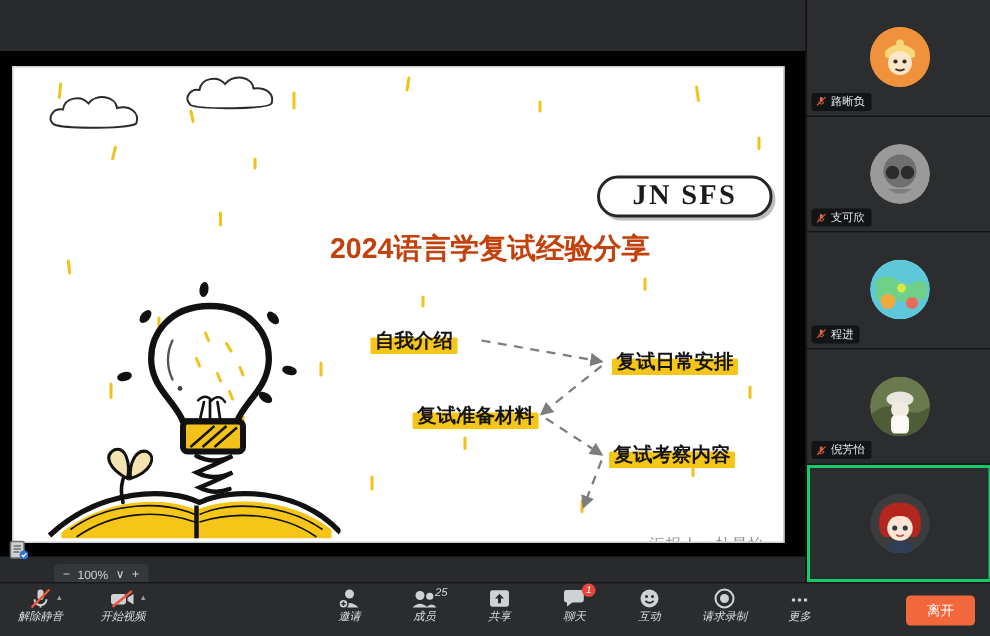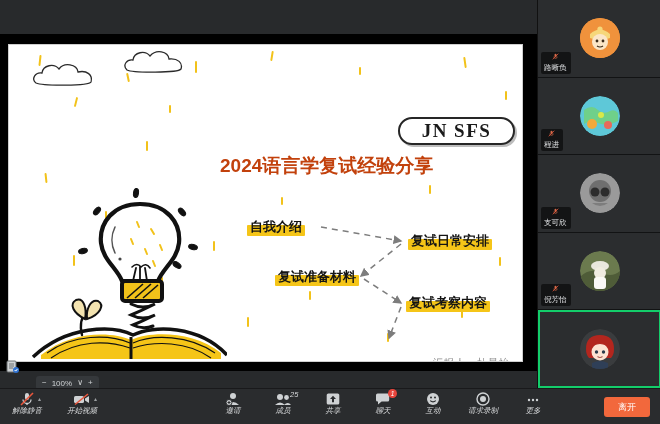--- a/index.html
+++ b/index.html
@@ -113,21 +113,21 @@
     display: flex; align-items: center; justify-content: center;
     font-size: 11px; color: #fff; overflow: hidden;
     position: relative;
   }
   .nametag {
     position: absolute; left: 3px; bottom: 3px;
     max-width: 112px;
     background: rgba(0,0,0,.55); border-radius: 2px;
     padding: 1px 4px 1px 3px;
     display: flex; align-items: center; gap: 3px;
-    font-size: 7.5px; color: #e4e6e8; white-space: nowrap; overflow: hidden; flex-direction: column;
+    font-size: 7.5px; color: #e4e6e8; white-space: nowrap; overflow: hidden;
   }
   .mic-off { width: 7px; height: 7px; flex: 0 0 7px; }
 
   
   #toolbar {
     position: absolute; left: 0; bottom: 0; width: 660px; height: 36px;
     background: #2a2c2e; border-top: 1px solid #19191b;
   }
   .tbitem {
     position: absolute; top: 3px;
@@ -323,54 +323,54 @@
           <path d="M2.5 5.2 a2.5 2.5 0 0 0 5 0" fill="none" stroke="#d26b4a" stroke-width="0.9"></path>
           <line x1="1" y1="9" x2="9" y2="1" stroke="#e8563c" stroke-width="1.1"></line>
         </svg>
         <span>路晰负</span>
       </div>
     </div>
 
     <div class="tile">
       <div class="avatar">
         <svg width="40" height="40" viewBox="0 0 40 40">
+          <circle cx="20" cy="20" r="20" fill="#9a9a9a"></circle>
+          <circle cx="20" cy="18" r="11" fill="#6f6f6f"></circle>
+          <circle cx="15" cy="19" r="4.5" fill="#2c2c2c"></circle>
+            <circle cx="25" cy="19" r="4.5" fill="#2c2c2c"></circle>
+          <path d="M12 30 q8 6 16 0" fill="#7d7d7d"></path>
+        </svg>
+      </div>
+      <div class="nametag">
+        <svg class="mic-off" viewBox="0 0 10 10">
+          <rect x="3.6" y="1" width="2.8" height="5" rx="1.4" fill="#d26b4a"></rect>
+          <path d="M2.5 5.2 a2.5 2.5 0 0 0 5 0" fill="none" stroke="#d26b4a" stroke-width="0.9"></path>
+          <line x1="1" y1="9" x2="9" y2="1" stroke="#e8563c" stroke-width="1.1"></line>
+        </svg>
+        <span>支可欣</span>
+      </div>
+    </div>
+
+    <div class="tile">
+      <div class="avatar">
+        <svg width="40" height="40" viewBox="0 0 40 40">
           <circle cx="20" cy="20" r="20" fill="#5ec8d8"></circle>
           <path d="M4 14 q8 -6 14 0 q6 5 12 1 q5 -2 8 2 l0 8 q-10 6 -20 2 q-8 -4 -14 1 z" fill="#6fd08a"></path>
           <circle cx="12" cy="28" r="5" fill="#f2a93b"></circle>
           <circle cx="28" cy="29" r="4" fill="#e86a5a"></circle>
           <circle cx="21" cy="19" r="3" fill="#d8e84a"></circle>
         </svg>
       </div>
       <div class="nametag">
         <svg class="mic-off" viewBox="0 0 10 10">
           <rect x="3.6" y="1" width="2.8" height="5" rx="1.4" fill="#d26b4a"></rect>
           <path d="M2.5 5.2 a2.5 2.5 0 0 0 5 0" fill="none" stroke="#d26b4a" stroke-width="0.9"></path>
           <line x1="1" y1="9" x2="9" y2="1" stroke="#e8563c" stroke-width="1.1"></line>
         </svg>
         <span>程进</span>
-      </div>
-    </div>
-
-    <div class="tile">
-      <div class="avatar">
-        <svg width="40" height="40" viewBox="0 0 40 40">
-          <circle cx="20" cy="20" r="20" fill="#9a9a9a"></circle>
-          <circle cx="20" cy="18" r="11" fill="#6f6f6f"></circle>
-          <circle cx="15" cy="19" r="4.5" fill="#2c2c2c"></circle>
-            <circle cx="25" cy="19" r="4.5" fill="#2c2c2c"></circle>
-          <path d="M12 30 q8 6 16 0" fill="#7d7d7d"></path>
-        </svg>
-      </div>
-      <div class="nametag">
-        <svg class="mic-off" viewBox="0 0 10 10">
-          <rect x="3.6" y="1" width="2.8" height="5" rx="1.4" fill="#d26b4a"></rect>
-          <path d="M2.5 5.2 a2.5 2.5 0 0 0 5 0" fill="none" stroke="#d26b4a" stroke-width="0.9"></path>
-          <line x1="1" y1="9" x2="9" y2="1" stroke="#e8563c" stroke-width="1.1"></line>
-        </svg>
-        <span>支可欣</span>
       </div>
     </div>
 
 
     <div class="tile">
       <div class="avatar">
         <svg width="40" height="40" viewBox="0 0 40 40">
           <circle cx="20" cy="20" r="20" fill="#6b7a4e"></circle>
           <path d="M0 26 q10 -10 22 -4 q10 5 18 -2 l0 20 l-40 0 z" fill="#4f5c38"></path>
           <ellipse cx="20" cy="15" rx="9" ry="5" fill="#e9e7dd"></ellipse>

